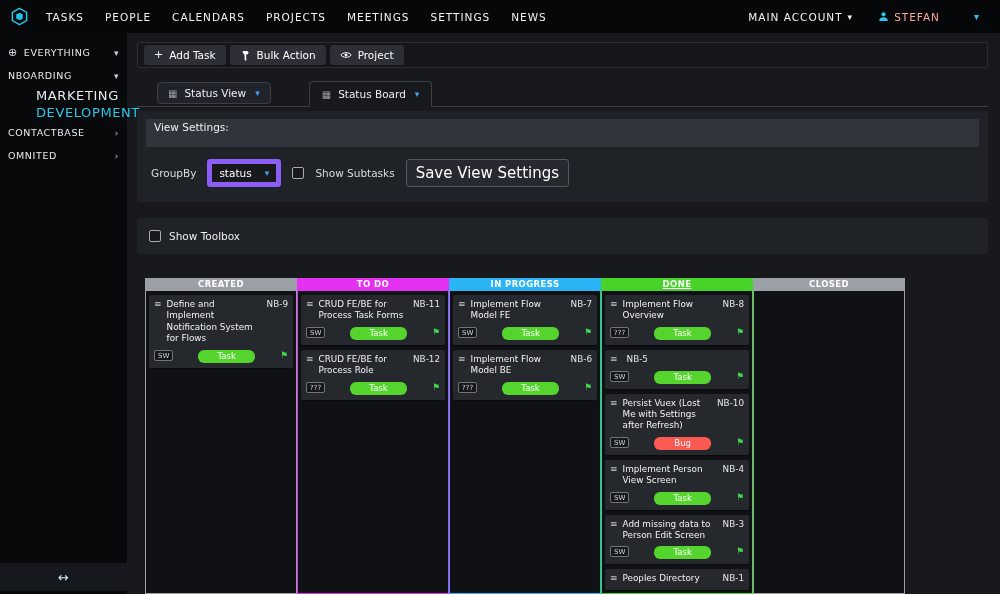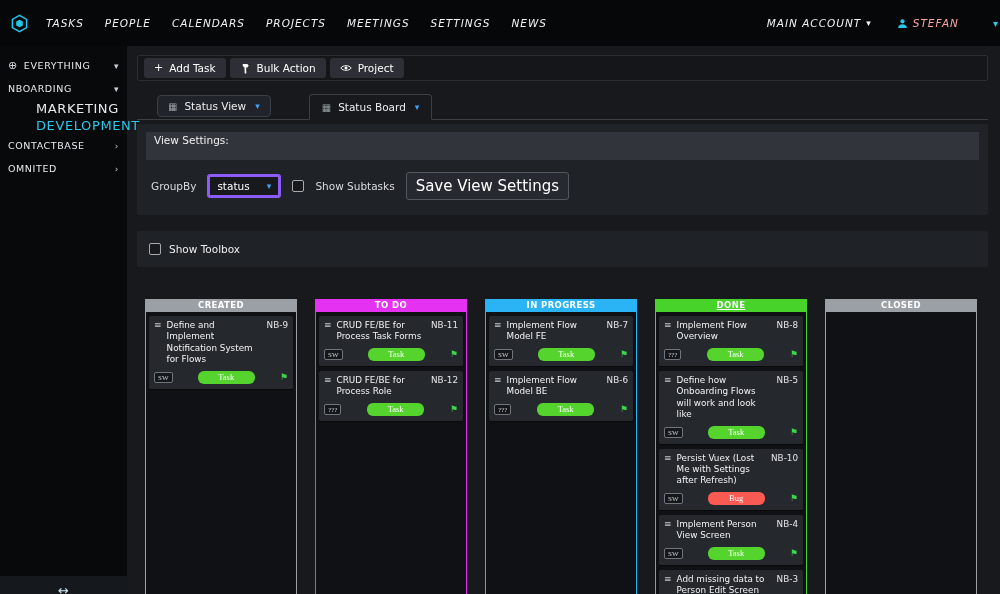--- a/index.html
+++ b/index.html
@@ -4,23 +4,22 @@
 <style>
   * { box-sizing: border-box; margin: 0; padding: 0; }
   html,body { width:1000px; height:594px; overflow:hidden; }
   body {
     background:#17191c;
     font-family:"DejaVu Sans","Liberation Sans",sans-serif;
     color:#e8eaec;
   }
   
   .navbar {
-    height:46px; background:#060709; display:flex; align-items:center;
-    padding:0 2px 0 10px;
-    font-style:italic;
+    height:33px; background:#060709; display:flex; align-items:center;
+    padding:0 21px 0 10px;
   }
   .logo { width:20px; height:20px; margin-right:16px; display:flex; align-items:center; }
   .nav-item {
     font-size:10.5px; letter-spacing:1px; color:#f1f3f4; margin-right:21px;
     cursor:pointer; font-weight:500;
   }
   .nav-right { margin-left:auto; display:flex; align-items:center; }
   .account { font-size:10.5px; letter-spacing:1px; color:#f1f3f4; font-weight:500; }
   .chev-w { color:#f1f3f4; font-size:9px; margin-left:5px; }
   .user { display:flex; align-items:center; margin-left:26px; color:#fca5a5; }
@@ -82,50 +81,50 @@
   }
   .grid-ic { color:#9aa0a6; font-size:10px; }
   .chev-b { color:#3da4f5; font-size:9px; margin-left:2px; }
 
   .panel { background:#1f2227; border-radius:2px; flex:0 0 auto; }
   .vs-panel { margin-top:4px; padding:8px 9px 15px; }
   .vs-title { background:#31353b; color:#eef0f1; font-size:10.5px; padding:2px 8px; height:28px; line-height:13px; }
   .vs-row { margin-top:12px; display:flex; align-items:center; gap:11px; padding-left:5px; font-size:10.5px; color:#d9dcdf; }
   .fake-select {
     display:flex; align-items:center; justify-content:space-between;
-    width:74px; background:#17191c; border:3px solid #8b5cf6; border-radius:3px;
+    width:74px; background:#17191c; border:5px solid #8b5cf6; border-radius:3px;
     padding:3px 7px; color:#fff; cursor:pointer;
   }
   .cb {
     appearance:none; -webkit-appearance:none; width:12px; height:12px;
     border:1px solid #a6abb0; border-radius:2px; background:#17191c; cursor:pointer;
   }
   .save-btn {
     background:#26292f; border:1px solid #53585f; color:#fff; font-size:15px;
     padding:4px 9px; border-radius:3px; cursor:pointer; font-family:inherit;
   }
   .tb-panel { margin-top:16px; padding:12px 12px; display:flex; align-items:flex-end; gap:8px; font-size:10.5px; color:#eceeef; }
 
   
-  .board { margin-top:32px; display:flex; gap:18px; padding-left:8px; flex:1; min-height:0; }
+  .board { margin-top:24px; display:flex; padding-left:8px; flex:1; min-height:0; }
   .column { width:152px; flex:0 0 152px; display:flex; flex-direction:column; }
   .col-header {
     height:13px; line-height:13px; text-align:center; font-size:8.5px;
     font-weight:bold; color:#fff; letter-spacing:0.4px;
   }
   .col-body { flex:1; border:1px solid #888; border-top:none; background:#0f1114; padding:2px; overflow:hidden; }
   .card {
     background:#25282d; border-radius:2px; margin:2px 1px 4px; padding:4px 5px 5px;
     border-bottom:1px solid #08090a; cursor:pointer;
   }
   .card-top { display:flex; font-size:8.8px; color:#f2f3f4; line-height:1.3; }
   .handle { color:#c3c7cb; margin-right:5px; font-size:9px; cursor:grab; }
   .ctitle { flex:1; }
   .cid { margin-left:4px; white-space:nowrap; color:#e4e6e8; }
-  .card-meta { display:flex; align-items:center; margin-top:5px;font-family:Liberation Serif, serif; }
+  .card-meta { display:flex; align-items:flex-start; margin-top:5px; }
   .ctag {
     font-size:7px; color:#d4d8db; border:1px solid #70767d; border-radius:2px;
     background:#15171a; padding:0 3px; line-height:10px; height:11px;
   }
   .type-badge {
     margin:0 auto; min-width:57px; text-align:center; font-size:8.5px;
     color:#fff; padding:1px 0 2px; border-radius:6px; font-weight:500; cursor:pointer;
   }
   .cflag { color:#3ed44e; font-size:9px; line-height:10px; cursor:pointer; }
 </style>
@@ -340,21 +339,20 @@
     <div class="card-meta">
       <span class="ctag">???</span>
       <span class="type-badge" style="background: rgb(85, 212, 46);">Task</span>
       <span class="cflag">⚑</span>
     </div>
   </div>
 
   <div class="card">
     <div class="card-top">
       <span class="handle">≡</span>
-      <span class="ctitle">Define how Onboarding Flows will work and look like</span>
       <span class="cid">NB-5</span>
     </div>
     <div class="card-meta">
       <span class="ctag">SW</span>
       <span class="type-badge" style="background: rgb(85, 212, 46);">Task</span>
       <span class="cflag">⚑</span>
     </div>
   </div>
 
   <div class="card">

